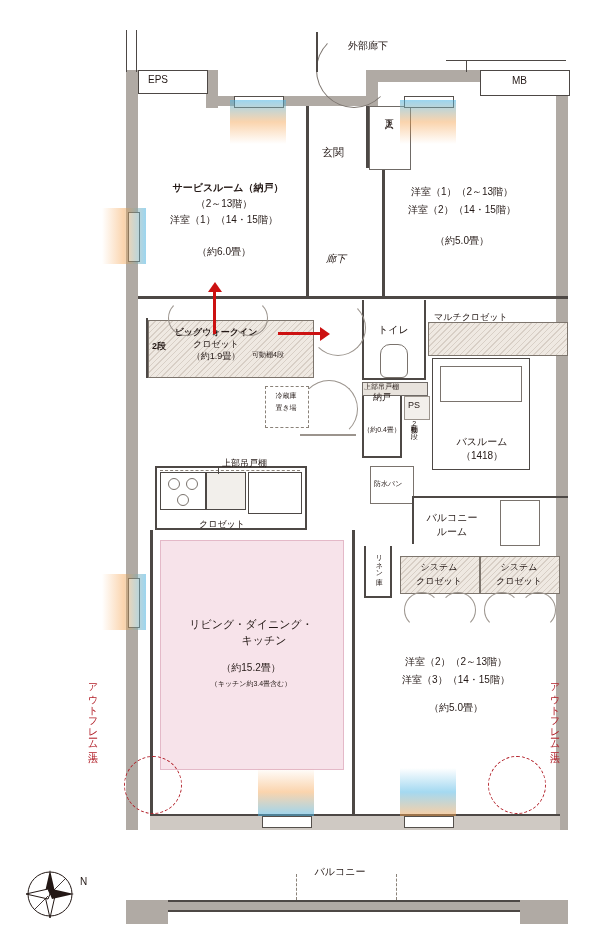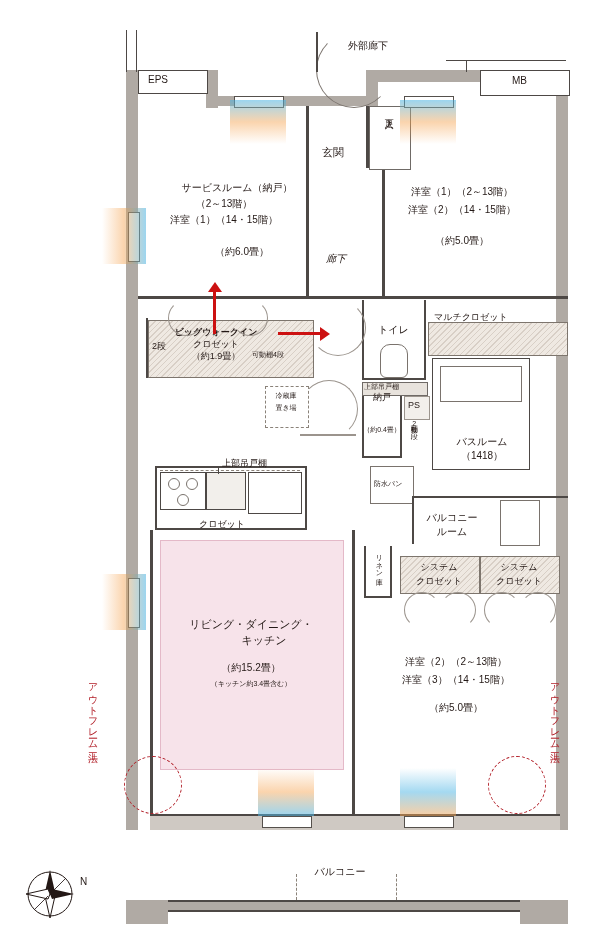--- a/index.html
+++ b/index.html
@@ -65,34 +65,34 @@
   <div class="line" style="left:366px;top:106px;width:3px;height:62px;"></div>
   <div class="line" style="left:382px;top:106px;width:3px;height:190px;"></div>
   <div class="line" style="left:138px;top:296px;width:430px;height:3px;"></div>
   <div class="line" style="left:366px;top:106px;width:3px;height:8px;"></div>
 
   <div class="gray" style="left:369px;top:106px;width:40px;height:62px;background:#ffffff;"></div>
   <div class="txt s9 vert" style="left:383px;top:112px;">下足入</div>
 
   <div class="txt s11" style="left:322px;top:146px;">玄関</div>
 
-  <div class="txt s10 ctr" style="left:237px;top:182px;">サービスルーム（納戸）</div>
+  <div class="txt s10 ctr" style="left:228px;top:182px;font-weight:bold;">サービスルーム（納戸）</div>
   <div class="txt s10 ctr" style="left:224px;top:198px;">（2～13階）</div>
   <div class="txt s10 ctr" style="left:224px;top:214px;">洋室（1）（14・15階）</div>
-  <div class="txt s10 ctr" style="left:224px;top:246px;margin-left:18px;">（約6.0畳）</div>
+  <div class="txt s10 ctr" style="left:224px;top:246px;">（約6.0畳）</div>
 
   <div class="txt s10" style="left:326px;top:253px;font-style:italic;">廊下</div>
 
   <div class="txt s10 ctr" style="left:462px;top:186px;">洋室（1）（2～13階）</div>
   <div class="txt s10 ctr" style="left:462px;top:204px;">洋室（2）（14・15階）</div>
   <div class="txt s10 ctr" style="left:462px;top:235px;">（約5.0畳）</div>
 
   <div class="hatch" style="left:148px;top:320px;width:164px;height:56px;"></div>
   <div class="line" style="left:146px;top:318px;width:2px;height:60px;"></div>
-  <div class="txt s9" style="left:152px;top:341px;">2段</div>
+  <div class="txt s9" style="left:152px;top:341px;font-weight:bold;">2段</div>
   <div class="txt s9 bold ctr" style="left:216px;top:327px;text-align:right;">ビッグウォークイン</div>
   <div class="txt s9 ctr" style="left:216px;top:339px;">クロゼット</div>
   <div class="txt s9 ctr" style="left:216px;top:351px;">（約1.9畳）</div>
   <div class="txt tiny" style="left:252px;top:351px;">可動棚4段</div>
 
   <div class="arcdoor" style="left:168px;top:300px;width:34px;height:34px;border-color:transparent;border-bottom-color:#9b948d;border-left-color:#9b948d;"></div>
   <div class="arcdoor" style="left:232px;top:300px;width:34px;height:34px;border-color:transparent;border-bottom-color:#9b948d;border-right-color:#9b948d;"></div>
 
   <div class="arrowred" style="left:213px;top:288px;width:3px;height:46px;"></div>
   <div class="abs" style="left:208px;top:282px;width:0;height:0;border-left:7px solid transparent;border-right:7px solid transparent;border-bottom:10px solid #cc1111;"></div>

